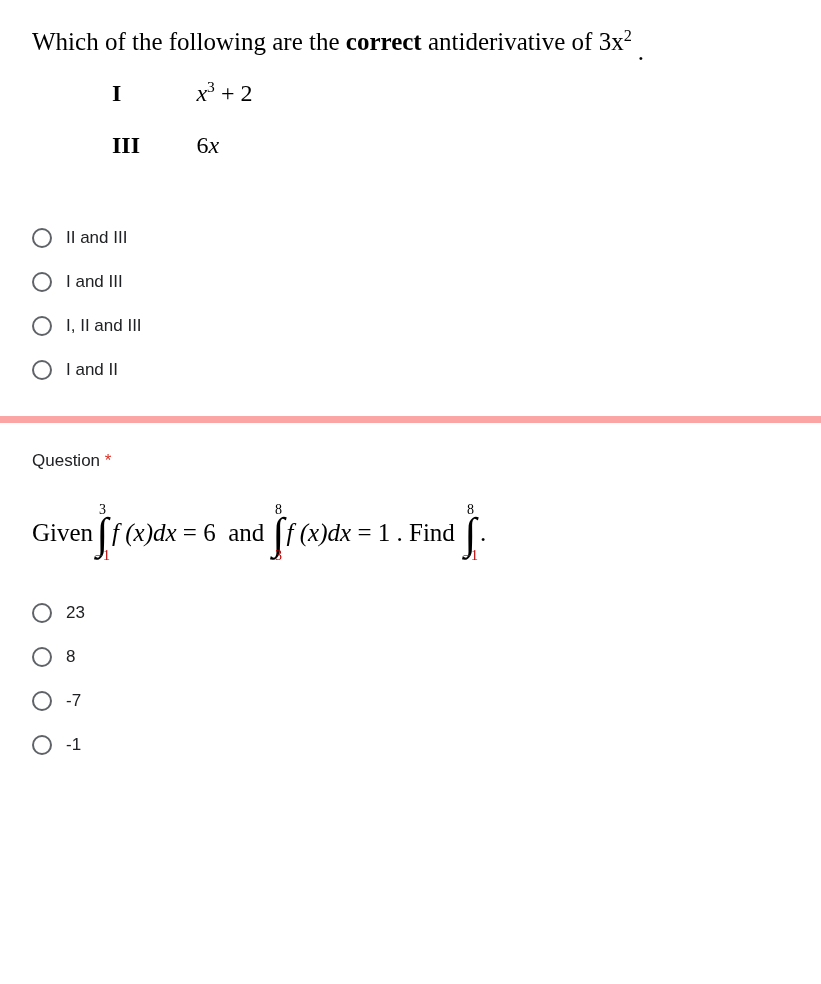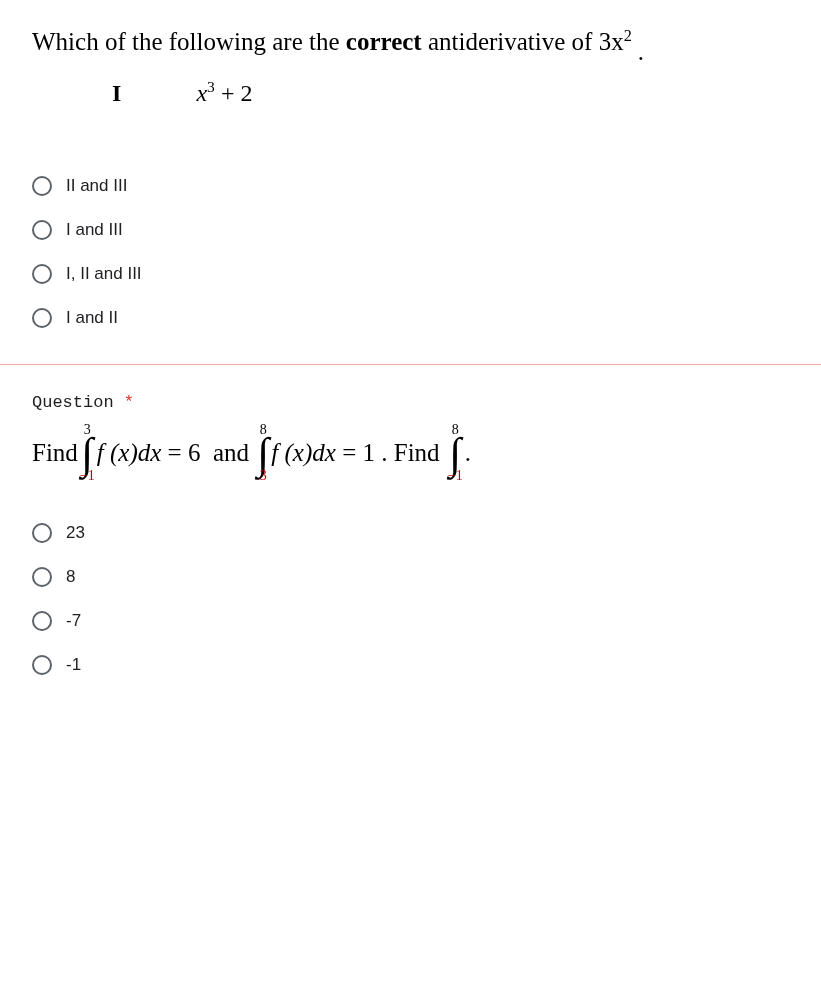--- a/index.html
+++ b/index.html
@@ -7,21 +7,21 @@
     margin: 0;
     padding: 0;
     font-family: Arial, sans-serif;
     background: #fff;
     width: 821px;
   }
   .question-block {
     padding: 28px 32px 24px 32px;
   }
   .question-block.first {
-    border-bottom: 1px solid #fca5a5;
+    border-bottom: 7px solid #fca5a5;
   }
   .question-stem {
     font-family: 'Times New Roman', serif;
     font-size: 25px;
     color: #000;
     margin-bottom: 24px;
   }
   .question-stem .bold { font-weight: bold; }
   .roman-table {
     margin-left: 80px;
@@ -54,24 +54,24 @@
     border-radius: 50%;
     margin-right: 14px;
     flex-shrink: 0;
   }
   .option-label {
     font-family: Arial, sans-serif;
     font-size: 17px;
     color: #202124;
   }
   .q-header {
-    font-family: Liberation Mono, monospace;
+    font-family: Liberation Sans, sans-serif;
     font-size: 17px;
     color: #202124;
-    margin-bottom: 11px;
+    margin-bottom: 32px;
   }
   .required { color: #d93025; }
   .math-serif { font-family: 'Times New Roman', serif; }
   .q2-stem {
     font-family: 'Times New Roman', serif;
     font-size: 25px;
     color: #000;
     margin-bottom: 28px;
     display: flex;
     align-items: center;
@@ -96,20 +96,24 @@
 <div class="question-block first">
   <div class="question-stem">
     <span>Which  of the following are the </span><span class="bold">correct</span><span> antiderivative of </span><span class="math-serif"><span>3x</span><sup>2</sup></span><span style="position:relative; top:10px; left:6px;">.</span>
   </div>
 
   <div class="roman-table">
     <div class="roman-row">
       <span class="roman-num">I</span>
       <span class="roman-expr"><span class="ital">x</span><sup>3</sup><span> + 2</span></span>
     </div>
+    <div class="roman-row">
+      <span class="roman-num">III</span>
+      <span class="roman-expr"><span>6</span><span class="ital">x</span></span>
+    </div>
   </div>
 
   <div class="option-row">
     <div class="radio"></div>
     <span class="option-label">II and III</span>
   </div>
   <div class="option-row">
     <div class="radio"></div>
     <span class="option-label">I and III</span>
   </div>
@@ -123,21 +127,21 @@
   </div>
 </div>
 
 <div class="question-block">
   <div class="q-header">
     <span>Question</span>
     <span class="required">*</span>
   </div>
 
   <div class="q2-stem">
-    <span>Find </span>
+    <span>Given </span>
     <span class="int-block">
       <span class="int-upper">3</span>
       <span class="int-sign">∫</span>
       <span class="int-lower">−1</span>
     </span>
     <span class="ital">f (x)dx</span>
     <span style="white-space:pre;"> = 6  and </span>
     <span class="int-block">
       <span class="int-upper">8</span>
       <span class="int-sign">∫</span>

